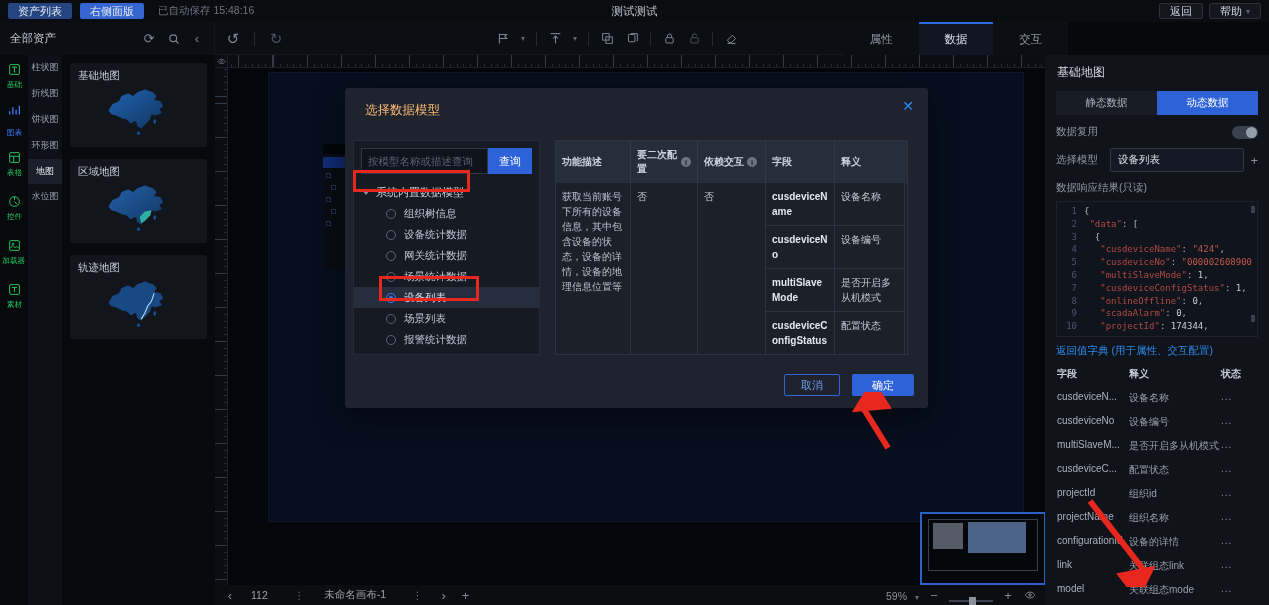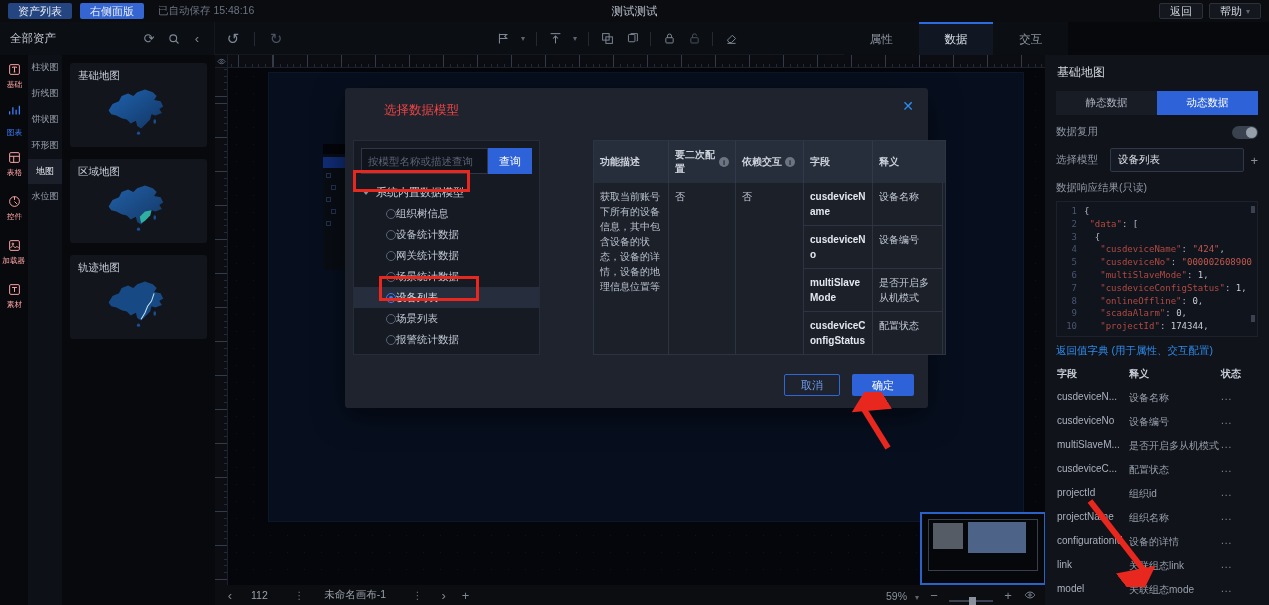--- a/index.html
+++ b/index.html
@@ -26,21 +26,21 @@
   .uico { width:14px; height:14px; display:inline-flex; align-items:center; justify-content:center; color:#7e8794; font-size:13px; cursor:pointer; }
   .cluster { position:absolute; top:0; height:33px; display:flex; align-items:center; gap:14px; color:#7e8794; }
   .sep { width:1px; height:14px; background:#242a34; }
   .chev { font-size:8px; color:#5d6572; }
   #rp-tabs { position:absolute; right:0; top:0; width:224px; height:33px; display:flex; }
   .rp-tab { flex:1; display:flex; align-items:center; justify-content:center; font-size:11.5px; color:#8f96a2; background:#0b0e13; border-top:2px solid transparent; cursor:pointer; }
   .rp-tab.active { background:#101622; color:#dfe4ec; border-top:2px solid #2d6ce0; }
 
   
   #rail { left:0; top:55px; width:28px; height:550px; background:#08090c; z-index:20; }
-  .rail-item { width:28px; height:44px; display:flex; flex-direction:column; align-items:center; justify-content:center; gap:3px; color:#fca5a5; cursor:pointer; }
+  .rail-item { width:28px; height:44px; display:flex; flex-direction:column; align-items:center; justify-content:center; gap:3px; color:#22c55e; cursor:pointer; }
   .rail-item .lbl { font-size:8.5px; transform:scale(.9); white-space:nowrap; }
   .rail-item.active { color:#3e7bfa;gap:10px; }
   .rail-item svg { width:13px; height:13px; }
 
   
   #submenu { left:28px; top:55px; width:34px; height:550px; background:#0d1016; z-index:20; }
   .sub-item { width:34px; padding:8px 2px; font-size:9px; color:#99a1ad; text-align:center; cursor:pointer; line-height:1.1; }
   .sub-item.active { background:#1a1f29; color:#e8ebf0; }
 
   
@@ -70,36 +70,36 @@
   #dim { left:13px; top:13px; width:817px; height:517px; background:rgba(2,5,10,.45); }
 
   
   #minimap { left:705px; top:457px; width:126px; height:73px; background:#05070a; border:2px solid #2b62c9; z-index:12; }
   #minimap .inner { position:absolute; left:6px; top:5px; right:6px; bottom:12px; border:1px solid #39404d; }
   #minimap .r1 { position:absolute; left:11px; top:9px; width:30px; height:26px; background:#555c66; }
   #minimap .r2 { position:absolute; left:46px; top:8px; width:58px; height:31px; background:#4d6488; }
 
   
   #modal { left:345px; top:88px; width:583px; height:320px; background:#1e232e; border-radius:3px; box-shadow:0 8px 30px rgba(0,0,0,.6); z-index:15; }
-  .m-title { position:absolute; left:20px; top:14px; font-size:12.5px; color:#ef4444;margin-left:19px; }
+  .m-title { position:absolute; left:20px; top:14px; font-size:12.5px; color:#fdba74; }
   .m-close { position:absolute; right:14px; top:10px; font-size:14px; color:#2d8cf0; cursor:pointer; }
   #m-left { position:absolute; left:8px; top:52px; width:187px; height:215px; background:#151a23; border:1px solid #262d3a; overflow:hidden; }
   .m-search { position:absolute; left:7px; top:7px; right:7px; height:26px; display:flex; }
   .m-search input { flex:1; min-width:0; background:#0f131b; border:1px solid #2f3747; color:#c7ccd6; font-size:10.5px; padding:0 6px; outline:none; }
   .m-search input::placeholder { color:#5b6474; }
   .m-search .qbtn { width:44px; background:#2e62d9; color:#fff; font-size:11px; display:flex; align-items:center; justify-content:center; cursor:pointer; }
   .tree-root { position:absolute; left:8px; top:44px; display:flex; align-items:center; gap:6px; font-size:11px; color:#cdd3dd; cursor:pointer; }
   .tri { width:0; height:0; border-left:4px solid transparent; border-right:4px solid transparent; border-top:5px solid #8a919c; }
   .tree-items { position:absolute; left:0; top:62px; width:100%; }
-  .tree-it { height:21px; display:flex; align-items:center; padding-left:32px; font-size:10.5px; color:#c0c7d2; cursor:pointer; }
+  .tree-it { height:21px; display:flex; align-items:center; gap:8px; padding-left:32px; font-size:10.5px; color:#c0c7d2; cursor:pointer; }
   .tree-it .radio { width:10px; height:10px; border-radius:50%; border:1px solid #5a6475; flex:none; }
   .tree-it.selected { background:#262e3d; color:#dfe4ec; }
   .tree-it.selected .radio { border-color:#3e7bfa; position:relative; }
   .tree-it.selected .radio:after { content:""; position:absolute; left:2px; top:2px; width:4px; height:4px; border-radius:50%; background:#3e7bfa; }
-  #m-table { position:absolute; left:210px; top:52px; width:353px; height:215px; border:1px solid #2c3442; overflow:hidden; background:#1b2029;margin-left:38px; }
+  #m-table { position:absolute; left:210px; top:52px; width:353px; height:215px; border:1px solid #2c3442; overflow:hidden; background:#1b2029; }
   .mt-head { display:grid; grid-template-columns:75px 67px 68px 69px 70px; background:#262d3b; }
   .mt-head .hc { padding:7px 6px; font-size:10px; color:#ccd2dc; font-weight:bold; border-right:1px solid #323a4a; display:flex; align-items:center; gap:3px; }
   .info { width:10px; height:10px; border-radius:50%; background:#6b7482; color:#1b2029; font-size:7.5px; display:inline-flex; align-items:center; justify-content:center; font-weight:bold; flex:none; }
   .mt-body { display:grid; grid-template-columns:75px 67px 68px 69px 70px; }
   .mcell { border-right:1px solid #2c3442; border-bottom:1px solid #2c3442; padding:6px; font-size:10px; line-height:1.5; }
   .span5 { grid-row:1 / span 5; color:#b9c1cd; }
   .mcell.f { grid-column:4; color:#e3e7ee; font-weight:bold; word-break:break-all; }
   .mcell.m { grid-column:5; color:#c3cad5; }
   .m-foot { position:absolute; right:14px; bottom:12px; display:flex; gap:12px; }
   .btn-cancel { width:56px; height:22px; border:1px solid #2f66d8; color:#6f9bee; font-size:11px; display:flex; align-items:center; justify-content:center; border-radius:2px; background:transparent; cursor:pointer; }

